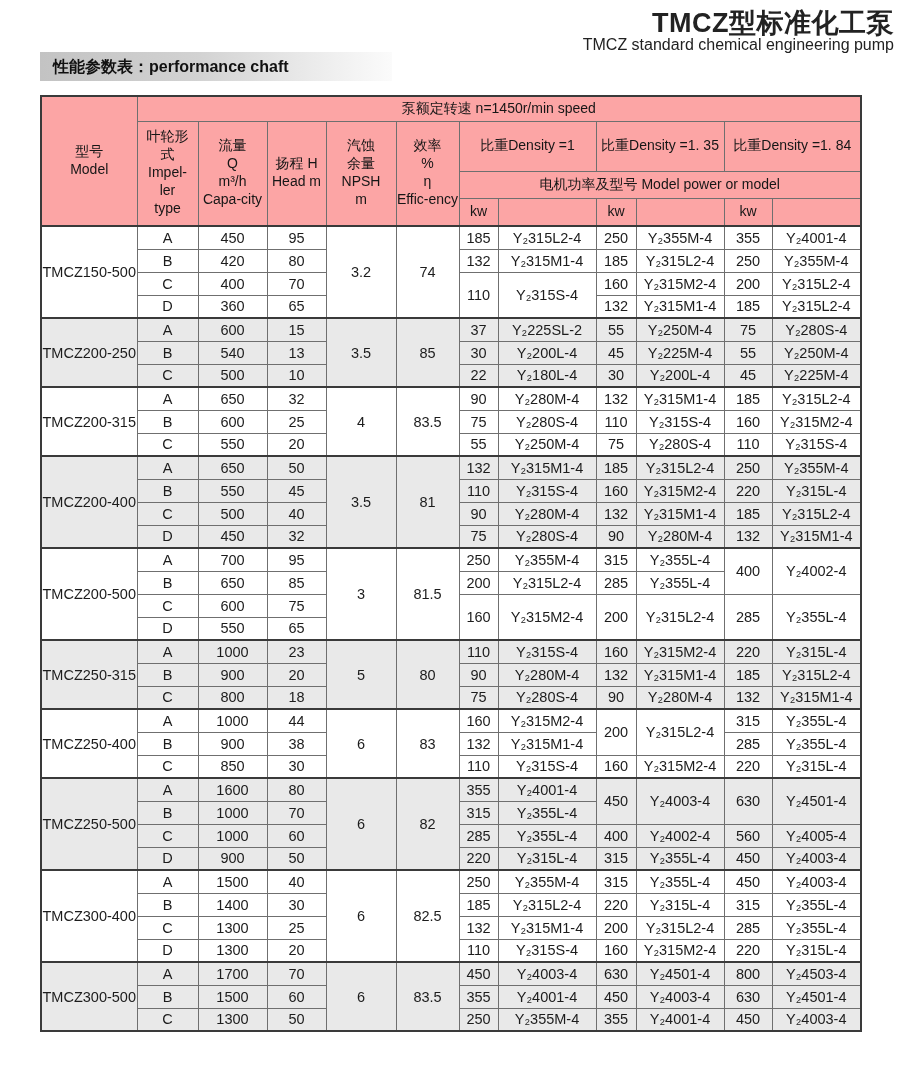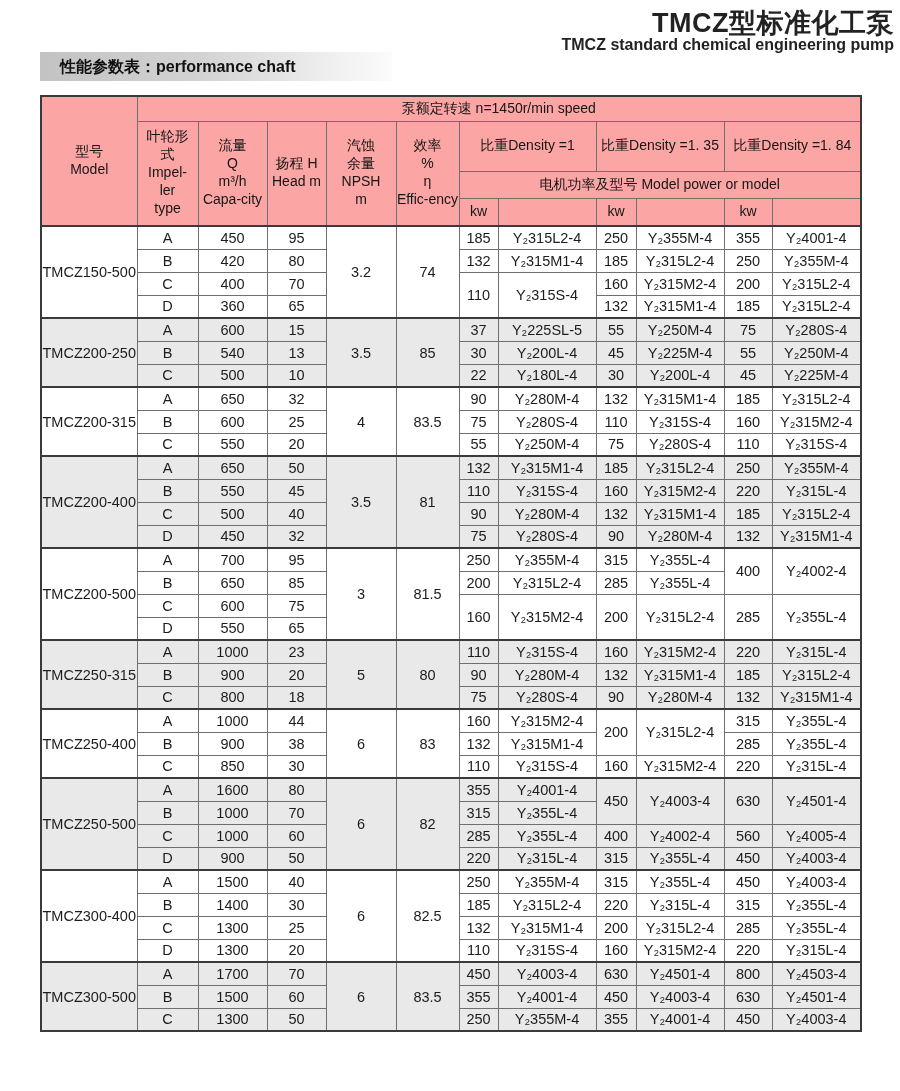--- a/index.html
+++ b/index.html
@@ -10,25 +10,25 @@
     -webkit-font-smoothing: antialiased;
   }
   .page { position: relative; width: 900px; height: 1091px; overflow: hidden; }
 
   .page-title {
     position: absolute; top: 5px; right: 6px;
     font-size: 27px; font-weight: bold; letter-spacing: 0.5px; color: #222;
   }
   .page-subtitle {
     position: absolute; top: 36px; right: 6px;
-    font-size: 16px; font-weight: 700; color: #222;
+    font-size: 16px; font-weight: 400; color: #222;
   }
   .section-title {
     position: absolute; left: 40px; top: 52px; width: 352px; height: 29px;
-    line-height: 29px; padding-left: 20px; box-sizing: border-box;
+    line-height: 29px; padding-left: 13px; box-sizing: border-box;
     font-size: 16px; font-weight: bold; color: #111;
     background: linear-gradient(to right, #c3c3c3 0%, #d2d2d2 45%, #ededed 80%, #fbfbfb 100%);
   }
 
   table.perf {
     position: absolute; left: 40px; top: 95px; width: 820px;
     border-collapse: collapse; table-layout: fixed;
     border: 2px solid #3a3a3a;
   }
   .perf th, .perf td {
@@ -168,21 +168,21 @@
           <td class="c-motor">Y₂315L2-4</td>
         </tr>
         <tr class="block-start shaded">
           <td class="c-model" rowspan="3">TMCZ200-250</td>
           <td class="c-imp">A</td>
           <td class="c-q">600</td>
           <td class="c-h">15</td>
           <td class="c-npsh" rowspan="3">3.5</td>
           <td class="c-eff" rowspan="3">85</td>
           <td class="c-kw">37</td>
-          <td class="c-motor">Y₂225SL-5</td>
+          <td class="c-motor">Y₂225SL-2</td>
           <td class="c-kw">55</td>
           <td class="c-motor">Y₂250M-4</td>
           <td class="c-kw">75</td>
           <td class="c-motor">Y₂280S-4</td>
         </tr>
         <tr class="shaded">
           <td class="c-imp">B</td>
           <td class="c-q">540</td>
           <td class="c-h">13</td>
           <td class="c-kw">30</td>

